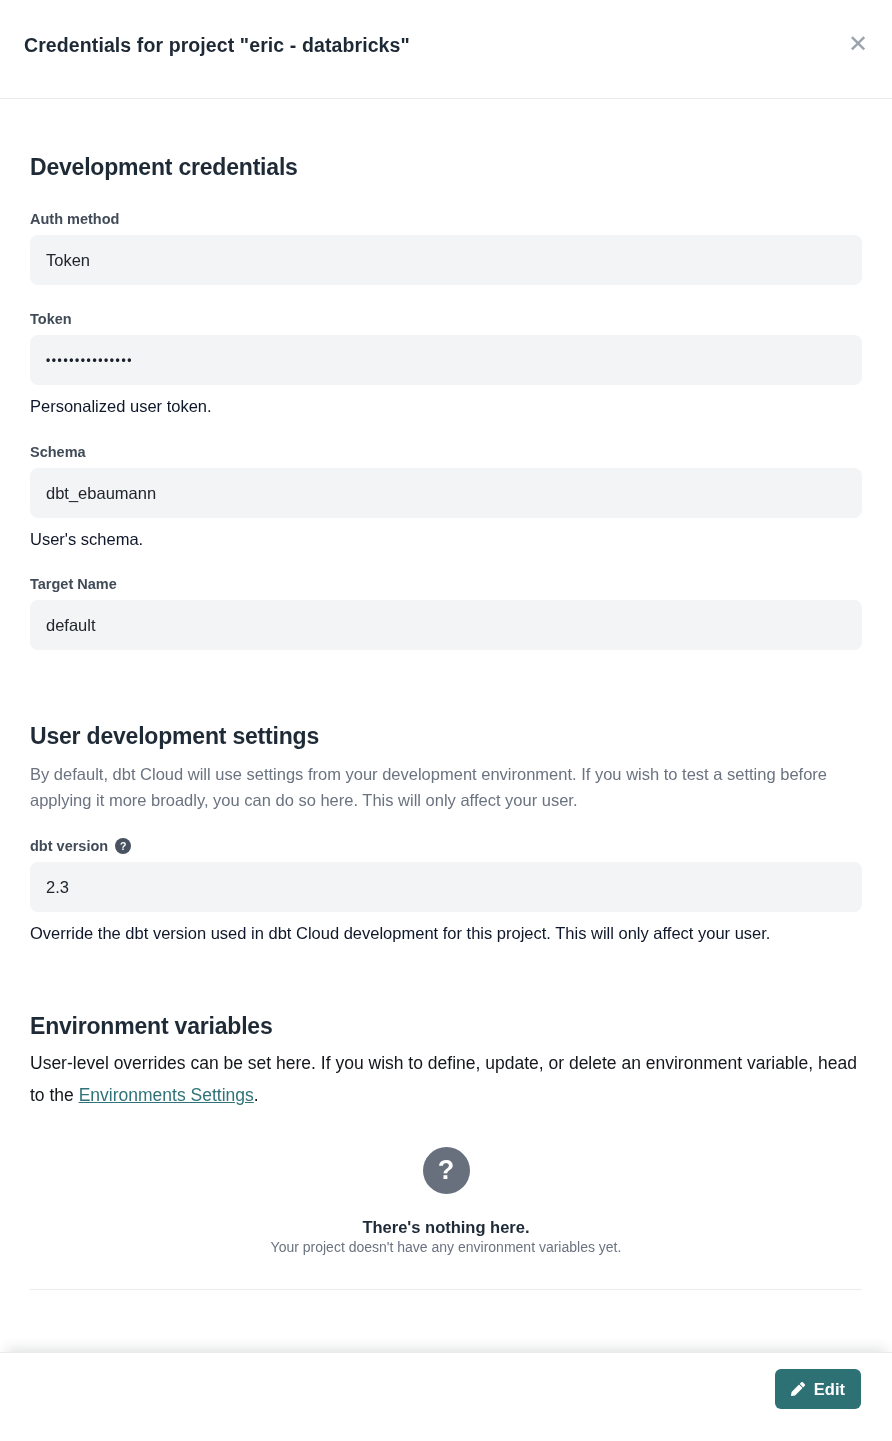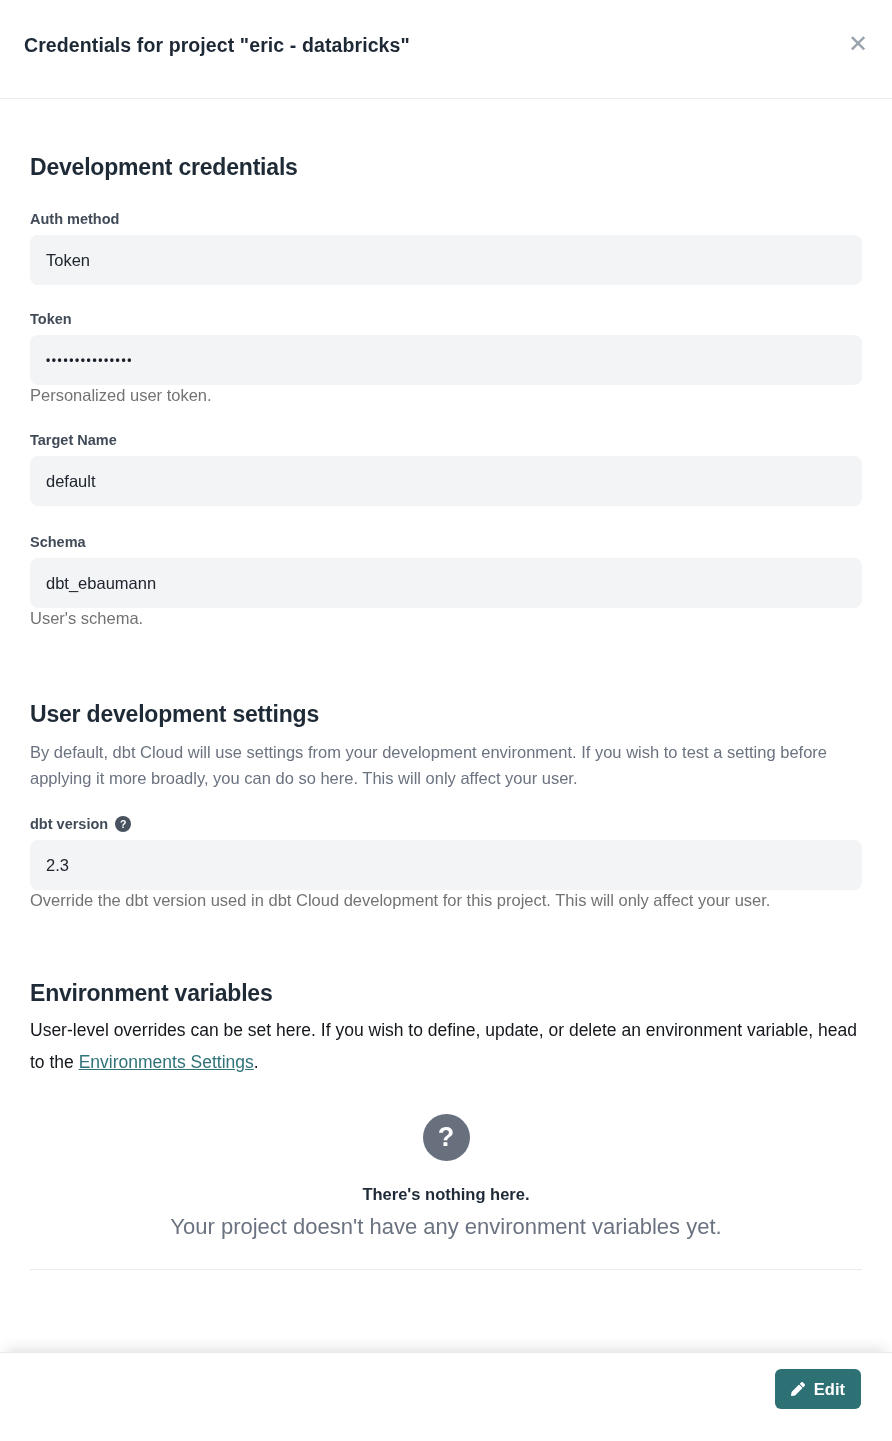--- a/index.html
+++ b/index.html
@@ -76,22 +76,23 @@
     font-size: 16.5px;
     color: #20262e;
   }
   .field.masked {
     font-size: 12px;
     font-weight: 700;
     letter-spacing: 1.6px;
     color: #1b212b;
   }
   .helper {
-    font-size: 16.5px;
-    color: #737373;
+    margin-top: 11px;
+    font-size: 16.5px;
+    color: #0f172a;
     line-height: 20px;
   }
 
   .mt-28 { margin-top: 28px; }
   .mt-25 { margin-top: 25px; }
   .mt-27 { margin-top: 27px; }
   .mt-26 { margin-top: 26px; }
   .mt-24 { margin-top: 24px; }
 
   .section-desc {
@@ -167,22 +168,21 @@
     justify-content: center;
   }
   .empty-title {
     margin-top: 23px;
     font-size: 16.5px;
     font-weight: 700;
     color: #1f2a37;
     line-height: 20px;
   }
   .empty-subtitle {
-    margin-top: 13px;
-    font-size: 22px;
+    font-size: 14px;
     color: #6b7380;
     line-height: 20px;
   }
 
   .section-divider {
     margin-top: 32px;
     border: none;
     border-top: 1px solid #ececee;
   }
 
@@ -240,33 +240,33 @@
   </div>
 
   <div class="field-group mt-25">
     <div class="field-label">Token</div>
     <div class="field masked">
       <span>•••••••••••••••</span>
     </div>
     <div class="helper">Personalized user token.</div>
   </div>
 
+  <div class="field-group mt-27">
+    <div class="field-label">Schema</div>
+    <div class="field">
+      <span>dbt_ebaumann</span>
+    </div>
+    <div class="helper">User's schema.</div>
+  </div>
+
   <div class="field-group mt-26">
     <div class="field-label">Target Name</div>
     <div class="field">
       <span>default</span>
     </div>
-  </div>
-
-  <div class="field-group mt-27">
-    <div class="field-label">Schema</div>
-    <div class="field">
-      <span>dbt_ebaumann</span>
-    </div>
-    <div class="helper">User's schema.</div>
   </div>
 
   <h2 class="section-heading" id="uds-heading">User development settings</h2>
   <p class="section-desc">By default, dbt Cloud will use settings from your development environment. If you wish to test a setting before applying it more broadly, you can do so here. This will only affect your user.</p>
 
   <div class="field-group mt-24">
     <div class="field-label">
       <span>dbt version</span>
       <span class="help-icon">
         <span>?</span>

